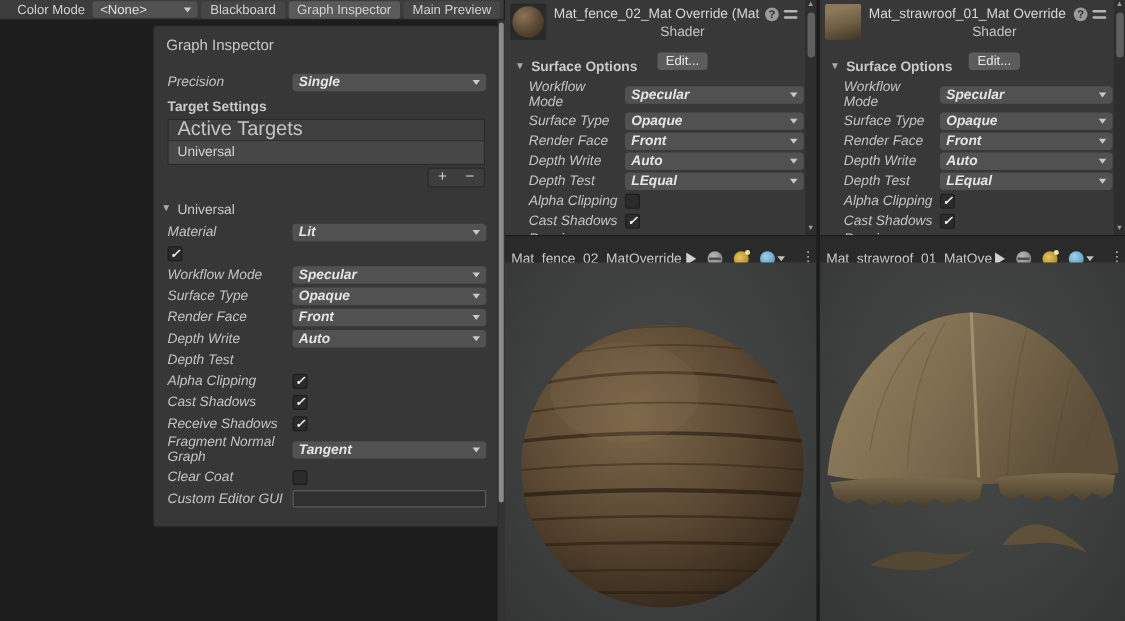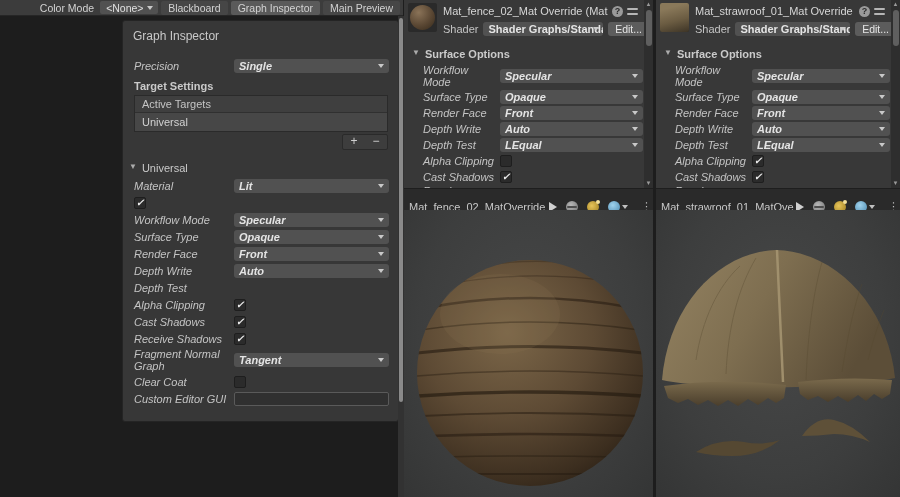--- a/index.html
+++ b/index.html
@@ -11,21 +11,21 @@
   }
   
   .gtoolbar {
     position:absolute; left:0; top:0; width:403px; height:16px;
     background:#3c3c3c; border-bottom:1px solid #262626;
     display:flex; align-items:center; justify-content:flex-end;
     font-size:10.5px; color:#d2d2d2; padding-right:3px; gap:3px;
   }
   .tb-label { padding:0 3px; }
   .tb-dd {
-    background:#515151; border-radius:2px; height:13px; width:58px;
+    background:#515151; border-radius:2px; height:13px; width:84px;
     display:flex; align-items:center; padding:0 6px; position:relative; color:#e0e0e0;
   }
   .tb-dd::after { content:""; position:absolute; right:5px; top:5px;
     border-left:3px solid transparent; border-right:3px solid transparent; border-top:4px solid #c8c8c8; }
   .tb-btn { padding:0 7px; height:14px; line-height:14px; border-radius:2px; background:#464646; }
   .tb-btn.active { background:#5a5a5a; }
 
   
   .inspector {
     position:absolute; left:122px; top:20px; width:277px; height:402px;
@@ -44,21 +44,21 @@
   .dd { height:14px; flex:1; background:#515151; border-radius:3px; display:flex; align-items:center;
     padding:0 6px 0 5px; font-size:11px; color:#e4e4e4; position:relative; font-weight:bold; }
   .dd::after { content:""; position:absolute; right:5px; top:5px;
     border-left:3.5px solid transparent; border-right:3.5px solid transparent; border-top:4px solid #c9c9c9; }
   .checkbox { width:12px; height:12px; background:#2b2b2b; border:1px solid #1e1e1e; border-radius:2px; position:relative; flex:none; }
   .checkbox.checked::after { content:"✓"; position:absolute; left:1px; top:-1px; color:#ececec; font-size:10px; font-weight:bold; }
   .text-field { height:14px; flex:1; background:#303030; border:1px solid #5a5a5a; border-radius:2px; }
 
   .bold-header { font-weight:bold; font-size:11px; color:#cacaca; margin:7px 0 3px; }
   .targets-box { border:1px solid #2a2a2a; background:#3d3d3d; margin-right:1px; }
-  .targets-head { height:17px; display:flex; align-items:center; padding-left:7px; font-size:11px;
+  .targets-head { height:17px; display:flex; align-items:center; padding-left:7px; font-size:16px;
     color:#c4c4c4; background:#3f3f3f; border-bottom:1px solid #303030; }
   .target-item { height:18px; display:flex; align-items:center; padding-left:7px; font-size:11px; color:#d2d2d2; background:#474747; }
   .pm-row { display:flex; justify-content:flex-end; margin:2px 1px 9px 0; }
   .pm-box { display:flex; background:#3d3d3d; border:1px solid #2a2a2a; border-radius:2px; }
   .pm-btn { width:22px; height:14px; text-align:center; line-height:13px; color:#cfcfcf; font-size:12px; }
   .foldout { display:flex; align-items:center; gap:5px; height:17px; font-size:11px; color:#cacaca; margin-left:-5px; }
   .tri { font-size:8px; color:#ababab; transform:translateY(-1px); }
 
   
   .splitbar { position:absolute; left:398px; top:16px; width:6px; height:481px; background:#323232; }
@@ -82,21 +82,21 @@
   .mat-head-right { flex:1; min-width:0; }
   .mat-title-row { display:flex; align-items:center; height:16px; }
   .mat-title { flex:1; min-width:0; font-size:11px; color:#d6d6d6; white-space:nowrap; overflow:hidden; }
   .hicon { flex:none; color:#c0c0c0; font-size:10px; text-align:center; margin-left:4px; }
   .help-icon { width:11px; height:11px; border-radius:50%; background:#9a9a9a; color:#2c2c2c;
     font-size:9px; font-weight:bold; line-height:11px; }
   .preset-icon { width:11px; height:11px; position:relative; }
   .preset-icon::before, .preset-icon::after { content:""; position:absolute; left:0; width:11px; height:2px; background:#b5b5b5; border-radius:1px; }
   .preset-icon::before { top:2px; } .preset-icon::after { top:7px; }
   .kebab { font-size:11px; line-height:11px; width:7px; }
-  .shader-row { display:flex; align-items:center; gap:5px; height:17px; font-size:11px; color:#c4c4c4; margin-top:1px; }
+  .shader-row { display:flex; align-items:center; gap:5px; height:17px; font-size:11px; color:#c4c4c4; margin-top:1px;flex-direction:column; }
   .shader-dd { flex:1; min-width:0; height:14px; background:#515151; border-radius:3px; display:flex; align-items:center;
     padding:0 12px 0 5px; color:#e4e4e4; position:relative; font-weight:bold; white-space:nowrap; overflow:hidden; }
   .shader-dd::after { content:""; position:absolute; right:4px; top:5px;
     border-left:3.5px solid transparent; border-right:3.5px solid transparent; border-top:4px solid #c9c9c9; }
   .edit-btn { flex:none; background:#5c5c5c; border-radius:3px; height:14px; line-height:14px; padding:0 7px; font-size:10.5px; color:#e6e6e6; }
   .mat-body { padding:9px 10px 0 7px; }
   .mat-body .prow { margin:1px 0; }
   .mat-body .prow .plabel { width:89px; padding-left:12px; }
   .mat-body .foldout { margin-left:1px; margin-bottom:2px; font-weight:bold; }
 

